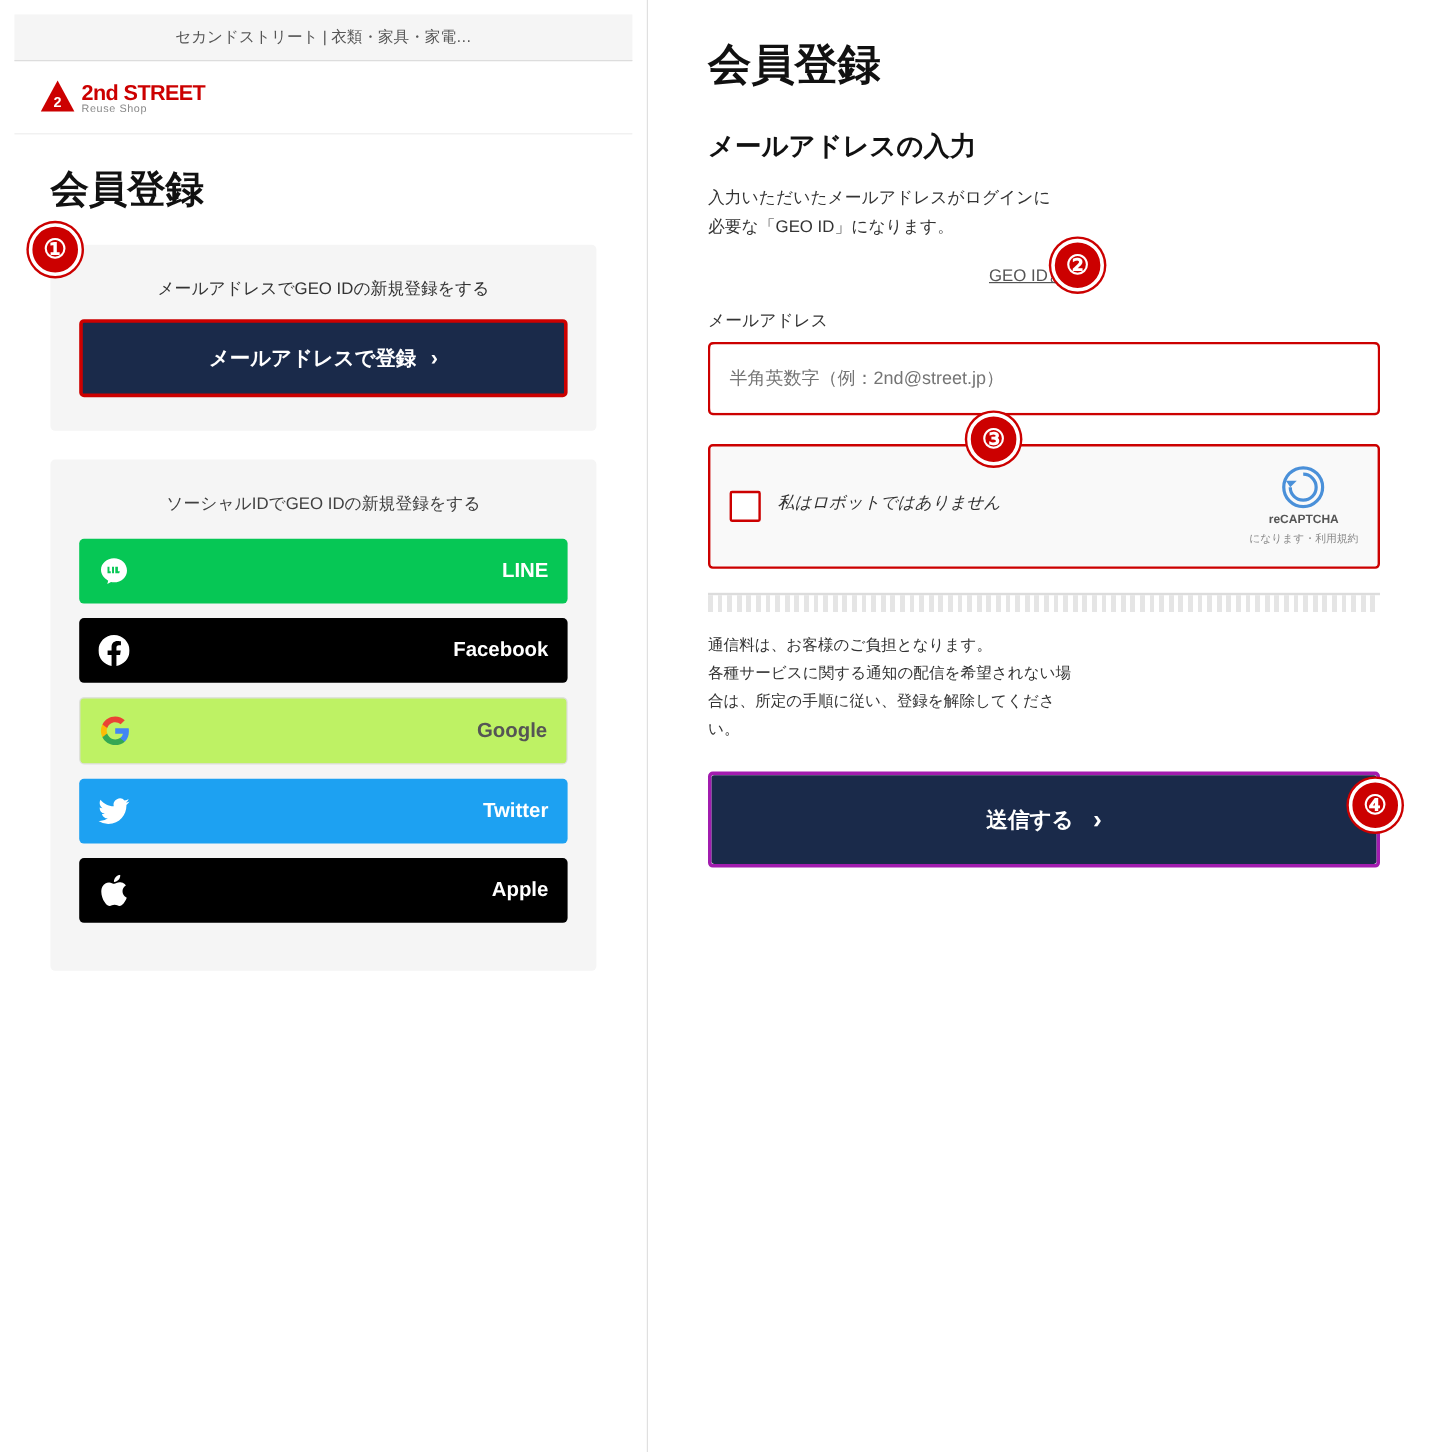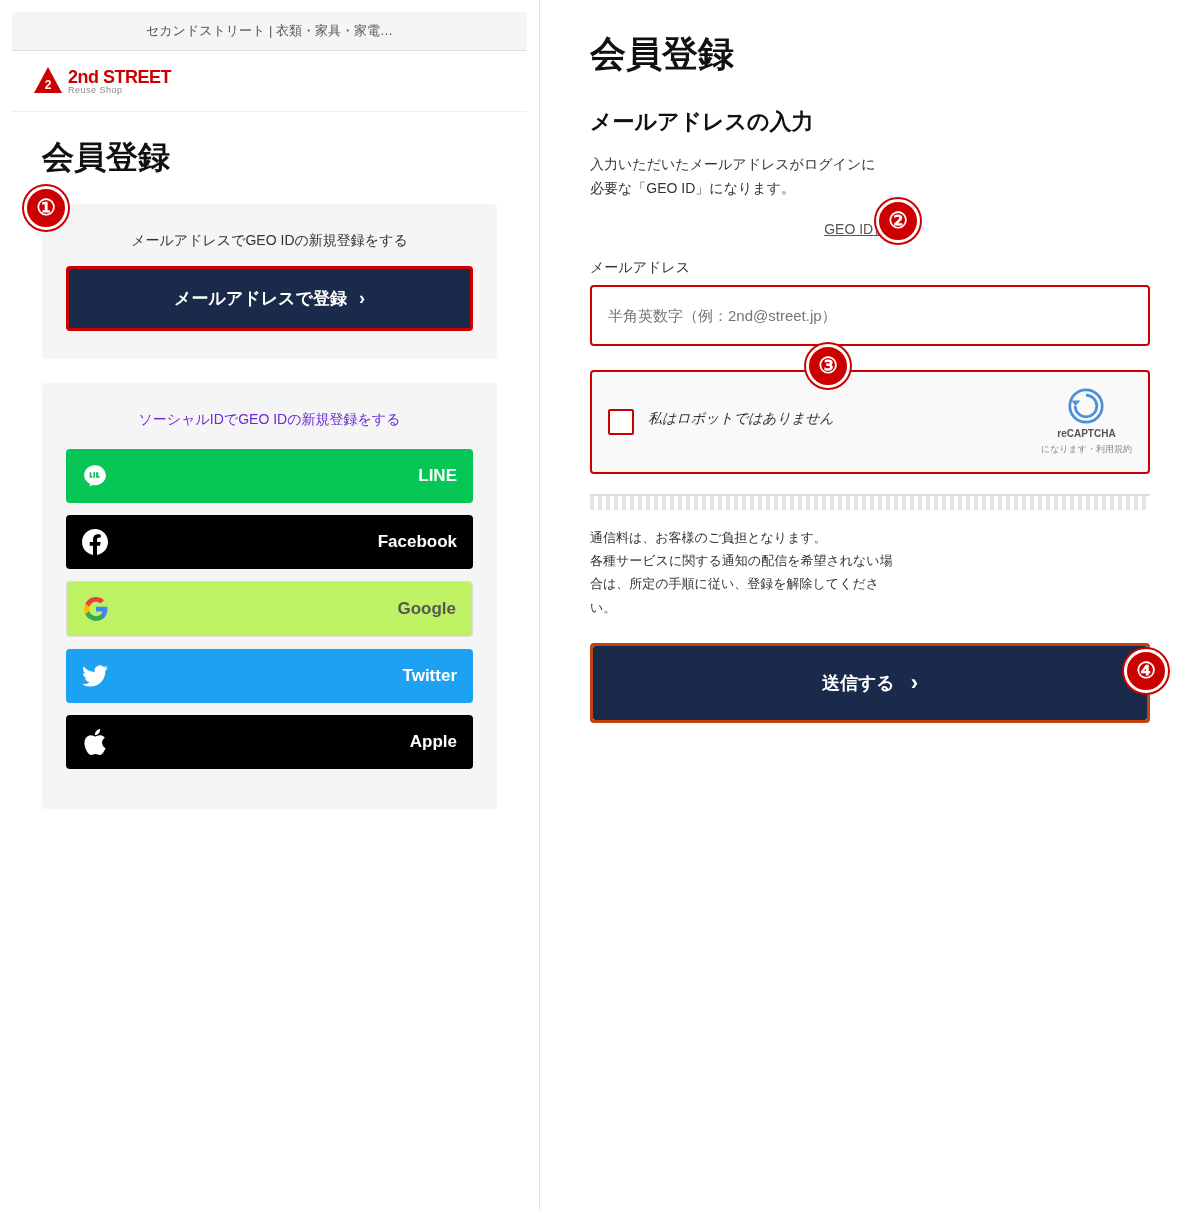--- a/index.html
+++ b/index.html
@@ -140,21 +140,21 @@
     
     .social-section {
       background: #f5f5f5;
       border-radius: 4px;
       padding: 28px 24px;
       position: relative;
     }
 
     .social-label {
       font-size: 14px;
-      color: #6d28d9;
+      color: #404040;
       text-align: center;
       margin-bottom: 20px;
     }
 
     .social-btn {
       display: flex;
       align-items: center;
       justify-content: space-between;
       border-radius: 4px;
       padding: 14px 16px;
@@ -338,21 +338,21 @@
 
     .notice-text {
       font-size: 13px;
       color: #333;
       line-height: 1.8;
       margin-bottom: 24px;
     }
 
     
     .submit-btn-wrapper {
-      border: 3px solid #c2410c;
+      border: 3px solid #a21caf;
       border-radius: 4px;
       position: relative;
     }
 
     .submit-btn {
       display: flex;
       align-items: center;
       justify-content: center;
       background: #1a2a4a;
       color: #fff;

